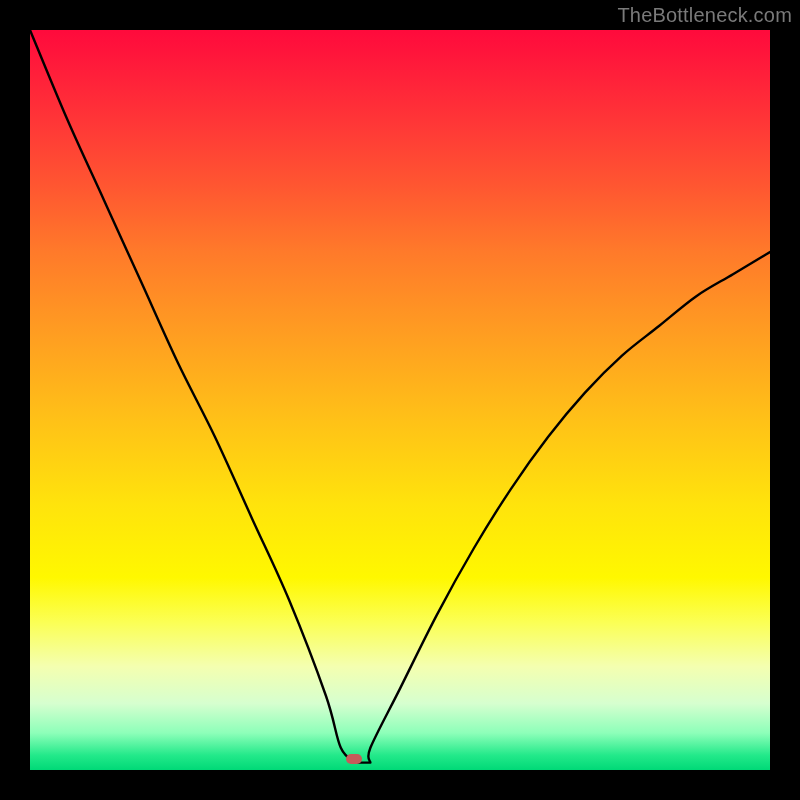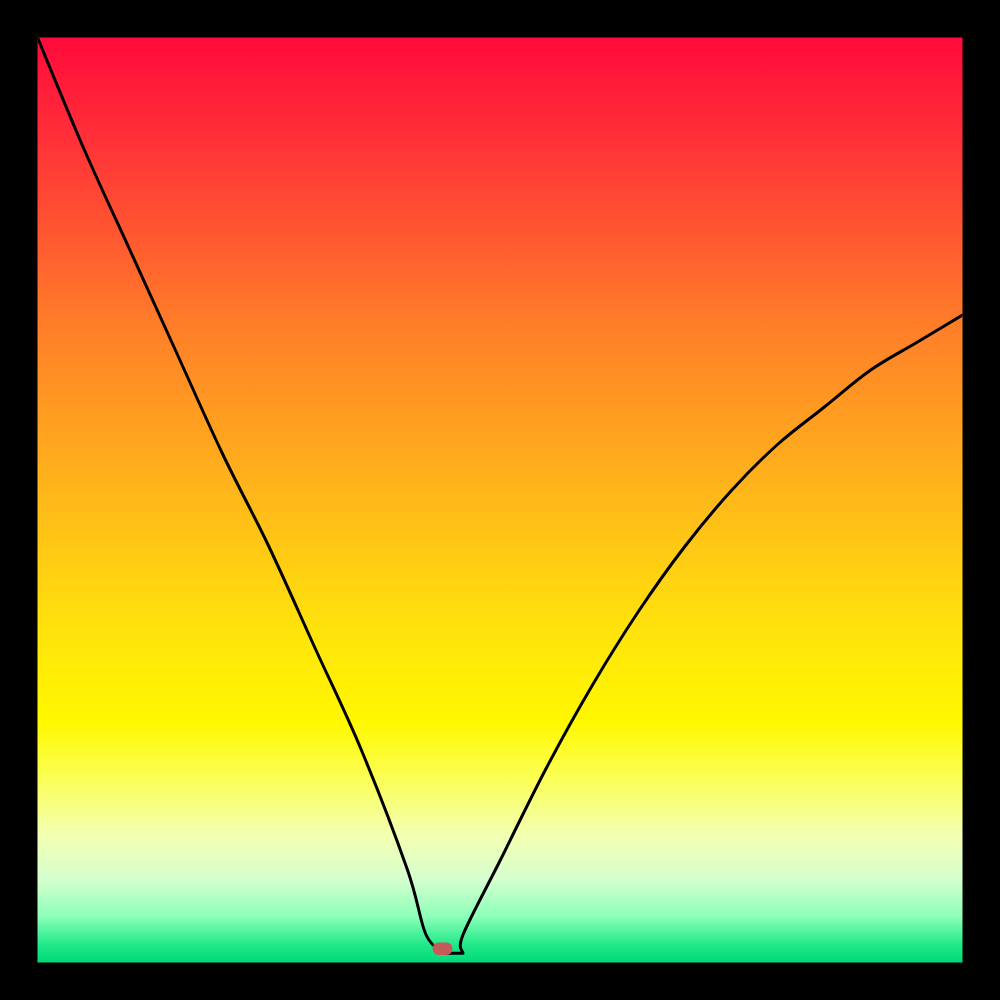--- a/index.html
+++ b/index.html
@@ -68,20 +68,21 @@
     font-weight: 500;
     letter-spacing: 0.2px;
     user-select: none;
   }
 </style>
 </head>
 <body>
 
 <div class="frame">
 
+  <div class="watermark">TheBottleneck.com</div>
 
   <div class="plot">
     <svg class="curve" viewBox="0 0 740 740" preserveAspectRatio="none">
       <path d="M 0 0 C 6.166666666666667 14.799999999999992, 24.666666666666664 60.433333333333294, 37 88.79999999999995 C 49.333333333333336 117.16666666666661, 61.666666666666664 143.0666666666666, 74 170.19999999999993 C 86.33333333333333 197.33333333333326, 98.66666666666667 224.46666666666664, 111 251.59999999999997 C 123.33333333333333 278.7333333333333, 135.66666666666666 307.0999999999999, 148 332.99999999999994 C 160.33333333333334 358.9, 172.66666666666666 381.1, 185 407 C 197.33333333333334 432.9, 209.66666666666666 461.26666666666665, 222 488.4 C 234.33333333333334 515.5333333333333, 246.66666666666666 540.1999999999999, 259 569.8 C 271.3333333333333 599.4, 287.3666666666667 641.3333333333334, 296 666 C 304.6333333333333 690.6666666666666, 305.8666666666667 706.6999999999999, 310.8 717.8 C 315.73333333333335 728.9, 323.1333333333333 730.1333333333333, 325.6 732.6 L 340.40000000000003 732.6 L 340.40000000000003 732.6 C 340.40000000000003 730.1333333333333, 335.4666666666667 730.1333333333333, 340.40000000000003 717.8 C 345.33333333333337 705.4666666666666, 358.9 680.8, 370 658.6 C 381.1 636.4000000000001, 394.66666666666674 608.0333333333333, 407.00000000000006 584.6 C 419.33333333333337 561.1666666666667, 431.6666666666667 538.9666666666667, 444 518 C 456.3333333333333 497.0333333333333, 468.6666666666667 477.3, 481 458.8 C 493.3333333333333 440.3, 505.6666666666667 423.03333333333336, 518 407 C 530.3333333333334 390.96666666666664, 542.6666666666666 376.16666666666663, 555 362.59999999999997 C 567.3333333333334 349.0333333333333, 579.6666666666666 336.69999999999993, 592 325.59999999999997 C 604.3333333333334 314.5, 616.6666666666666 305.8666666666667, 629 296 C 641.3333333333334 286.1333333333333, 653.6666666666666 275.0333333333333, 666 266.4 C 678.3333333333334 257.76666666666665, 690.6666666666666 251.6, 703 244.2 C 715.3333333333334 236.79999999999998, 733.8333333333334 225.7, 740 222" fill="none" stroke="#000" stroke-width="2.4" stroke-linecap="round" stroke-linejoin="round"></path>
     </svg>
     <div class="marker" style="left: 324.12px; top: 728.9px;"></div>
   </div>
 
 </div>
 

